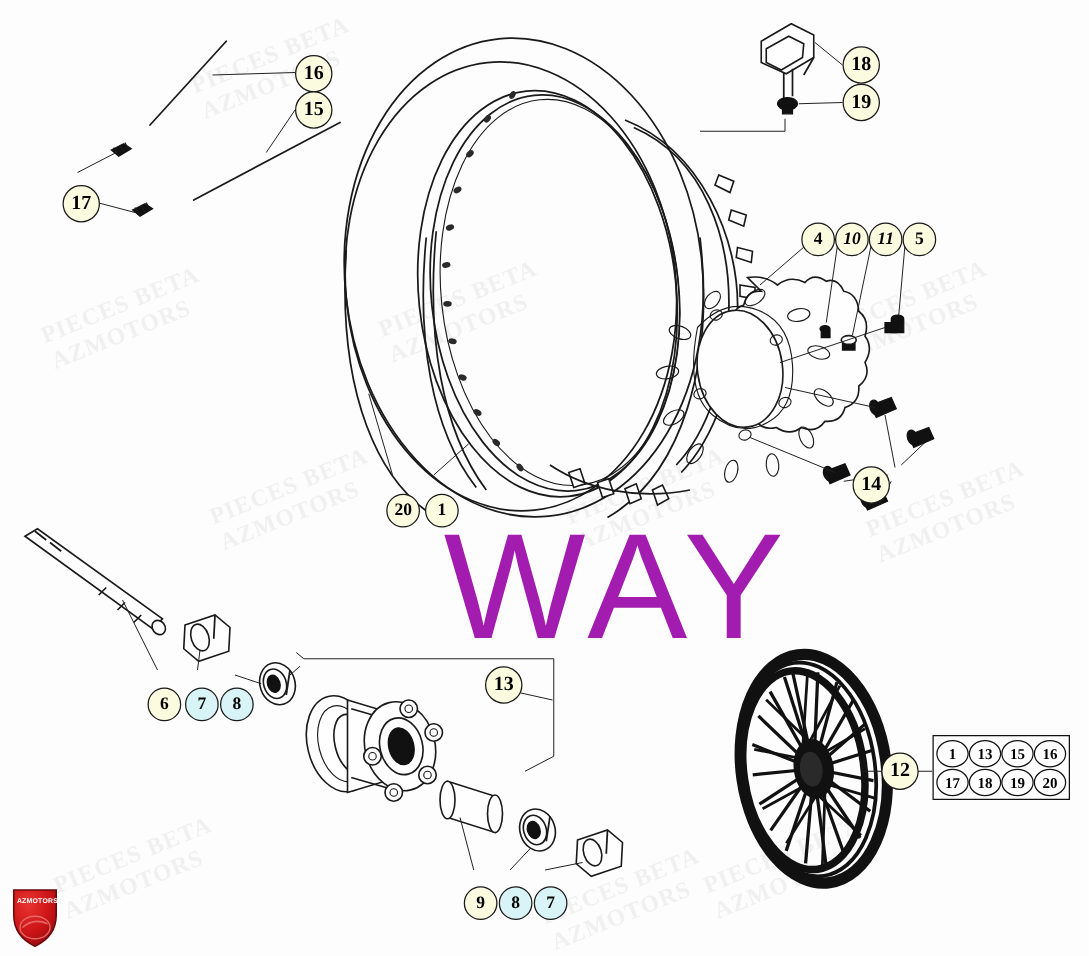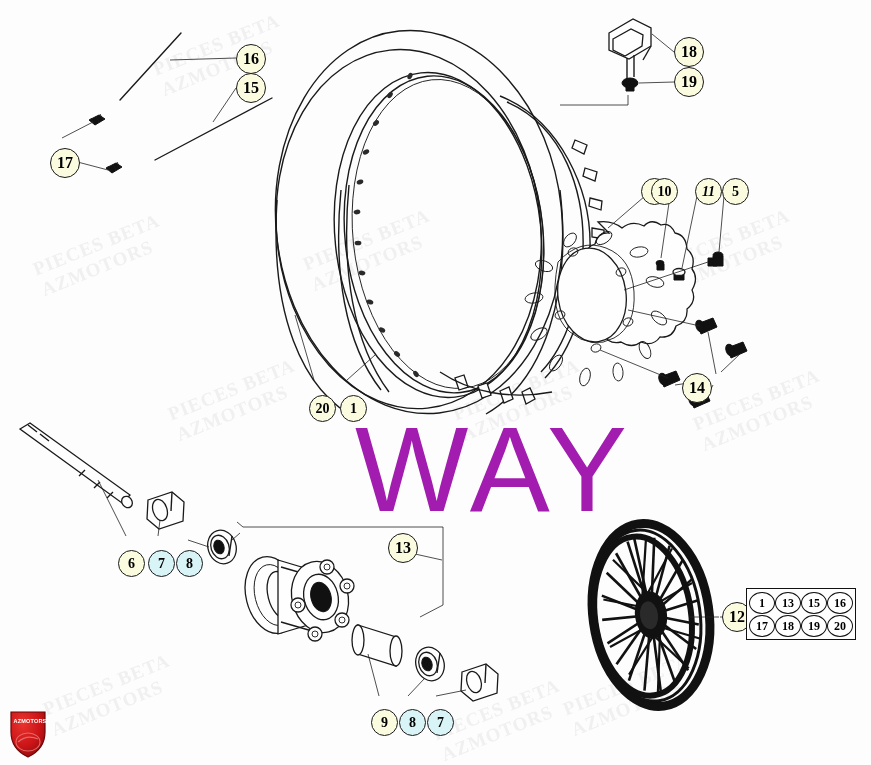--- a/index.html
+++ b/index.html
@@ -509,21 +509,21 @@
     </div>
   <div class="callout" style="left:674px; top:37px;">
       <span>18</span>
     </div>
   <div class="callout" style="left:674px; top:67px;">
       <span>19</span>
     </div>
   <div class="callout sm" style="left:641px; top:178px;">
       <span>4</span>
     </div>
-  <div class="callout sm" style="left:651px; top:178px;">
+  <div class="callout sm" style="left:668px; top:178px;font-style:italic;">
       <span>10</span>
     </div>
   <div class="callout sm" style="left:695px; top:178px;font-style:italic;">
       <span>11</span>
     </div>
   <div class="callout sm" style="left:722px; top:178px;">
       <span>5</span>
     </div>
   <div class="callout" style="left:682px; top:373px;">
       <span>14</span>
@@ -548,21 +548,21 @@
     </div>
   <div class="callout sm" style="left:371px; top:709px;">
       <span>9</span>
     </div>
   <div class="callout sm cyan" style="left:399px; top:709px;">
       <span>8</span>
     </div>
   <div class="callout sm cyan" style="left:427px; top:709px;">
       <span>7</span>
     </div>
-  <div class="callout" style="left:705px; top:602px;margin-left:17px;">
+  <div class="callout" style="left:705px; top:602px;">
       <span>12</span>
     </div>
 
   <div id="legend-box">
     <div class="lg-row">
       <div class="lg-cell">1</div>
       <div class="lg-cell">13</div>
       <div class="lg-cell">15</div>
       <div class="lg-cell">16</div>
     </div>

